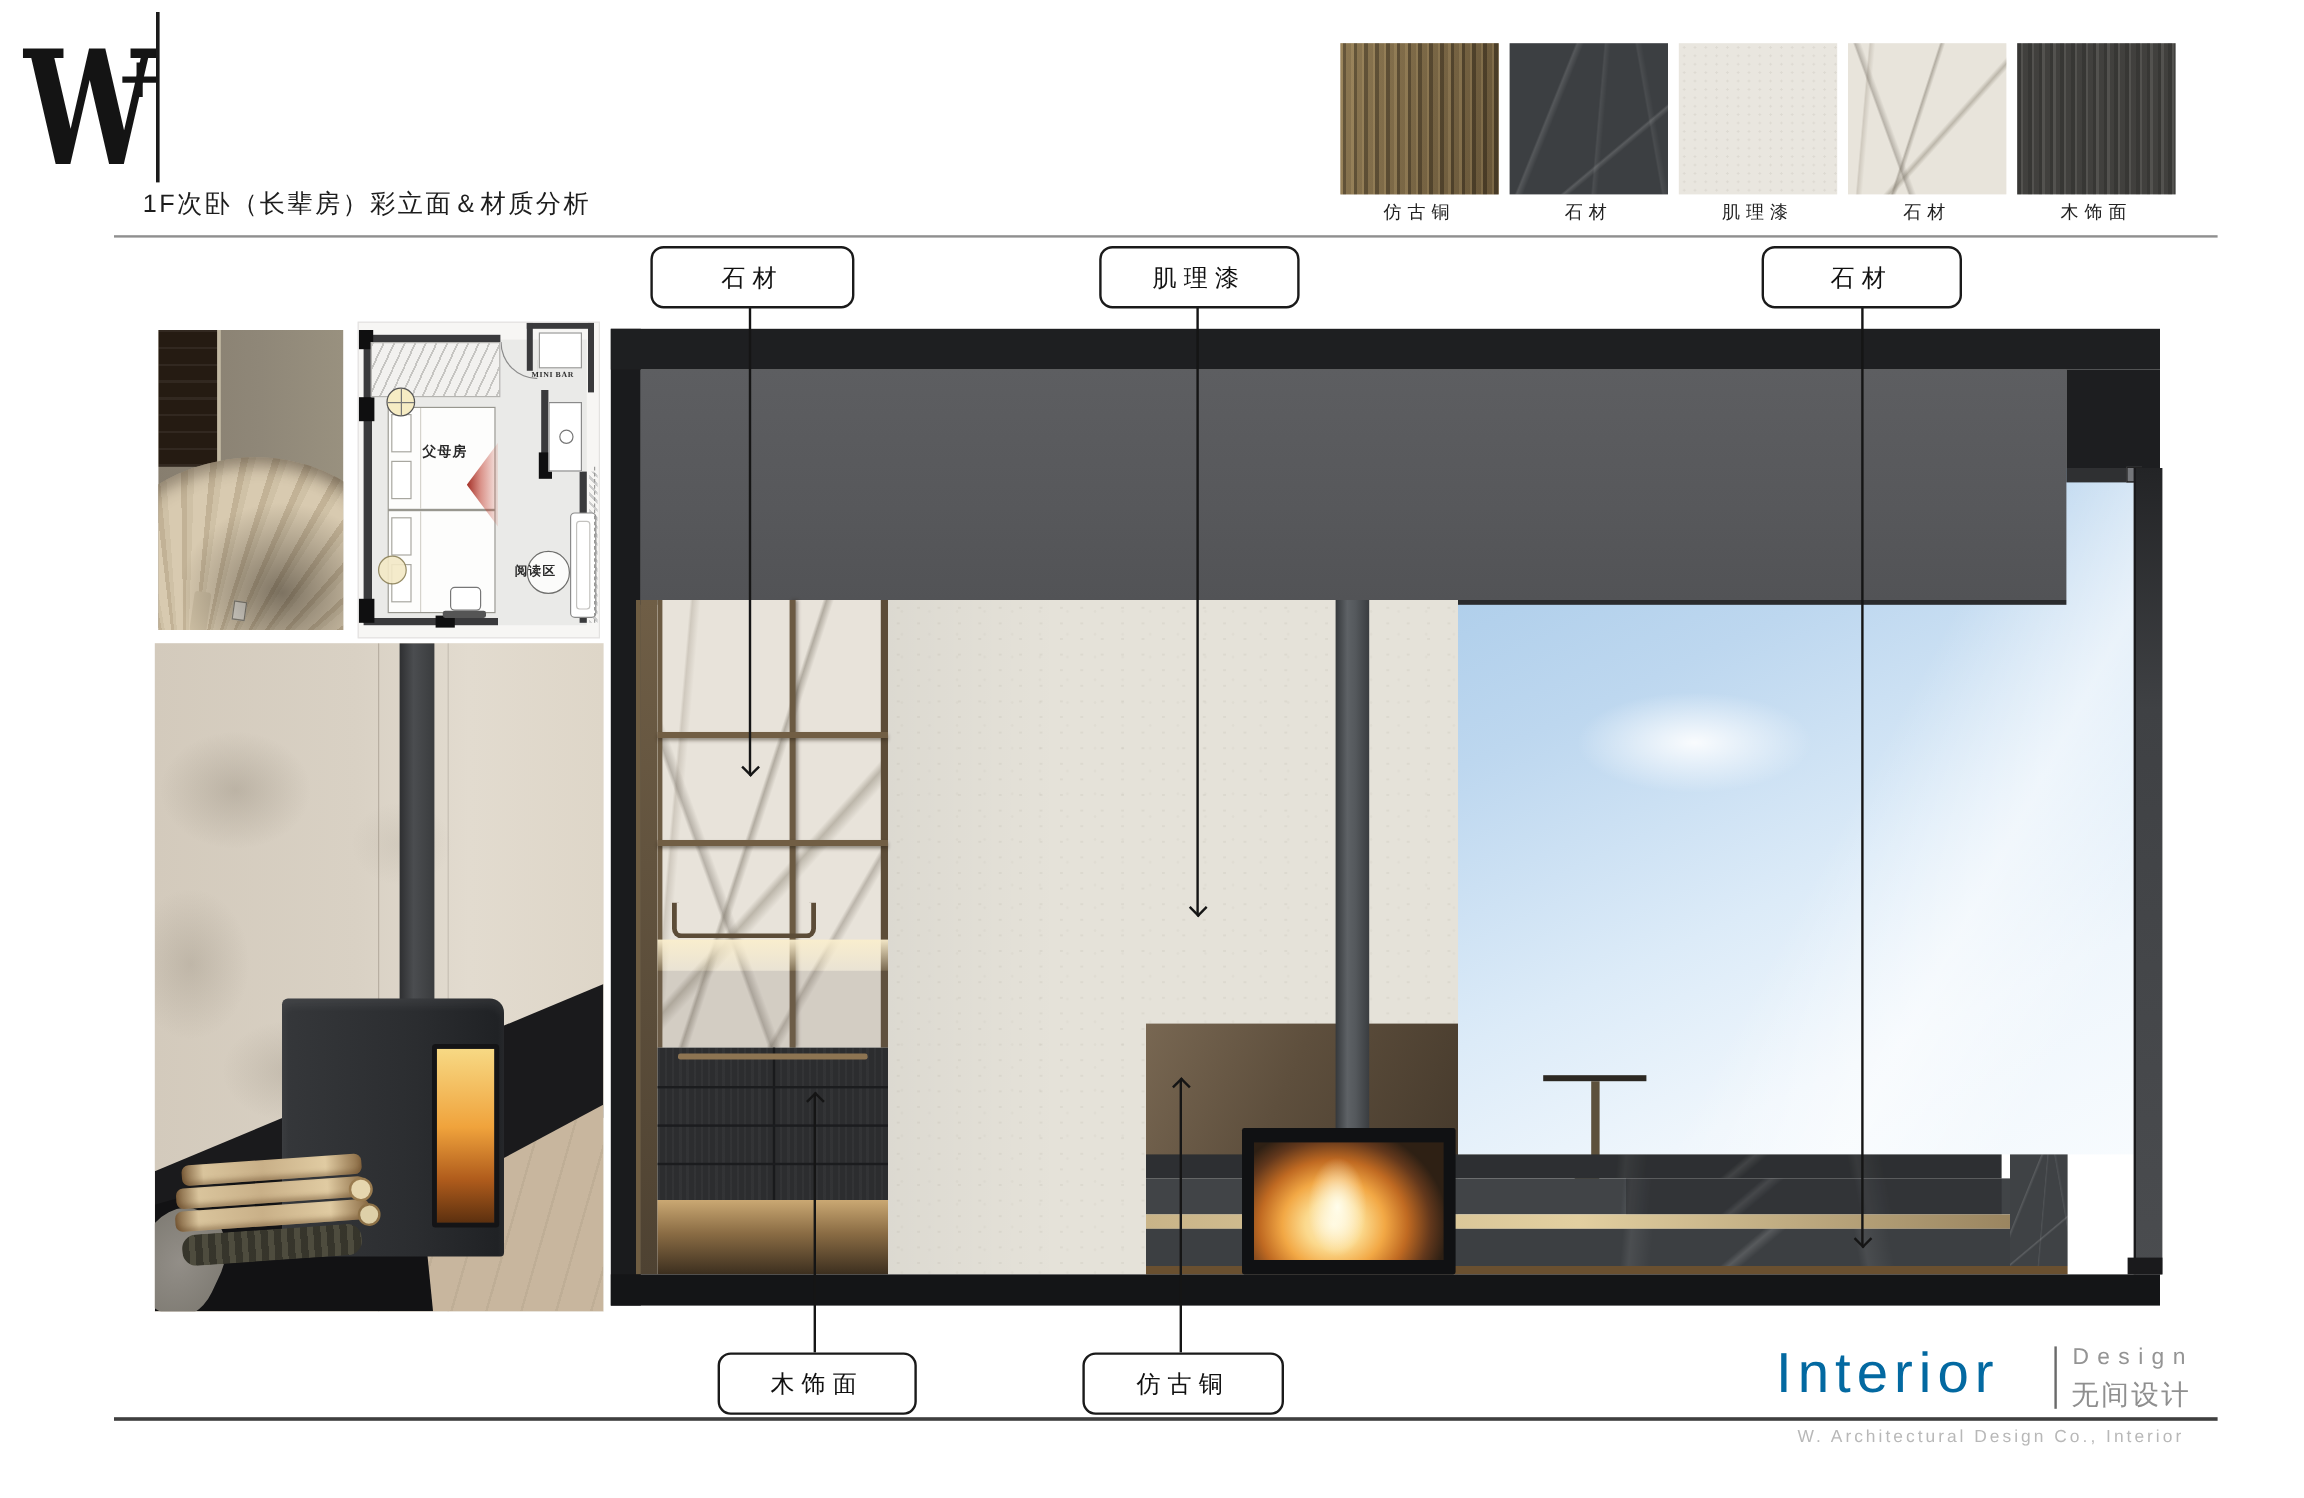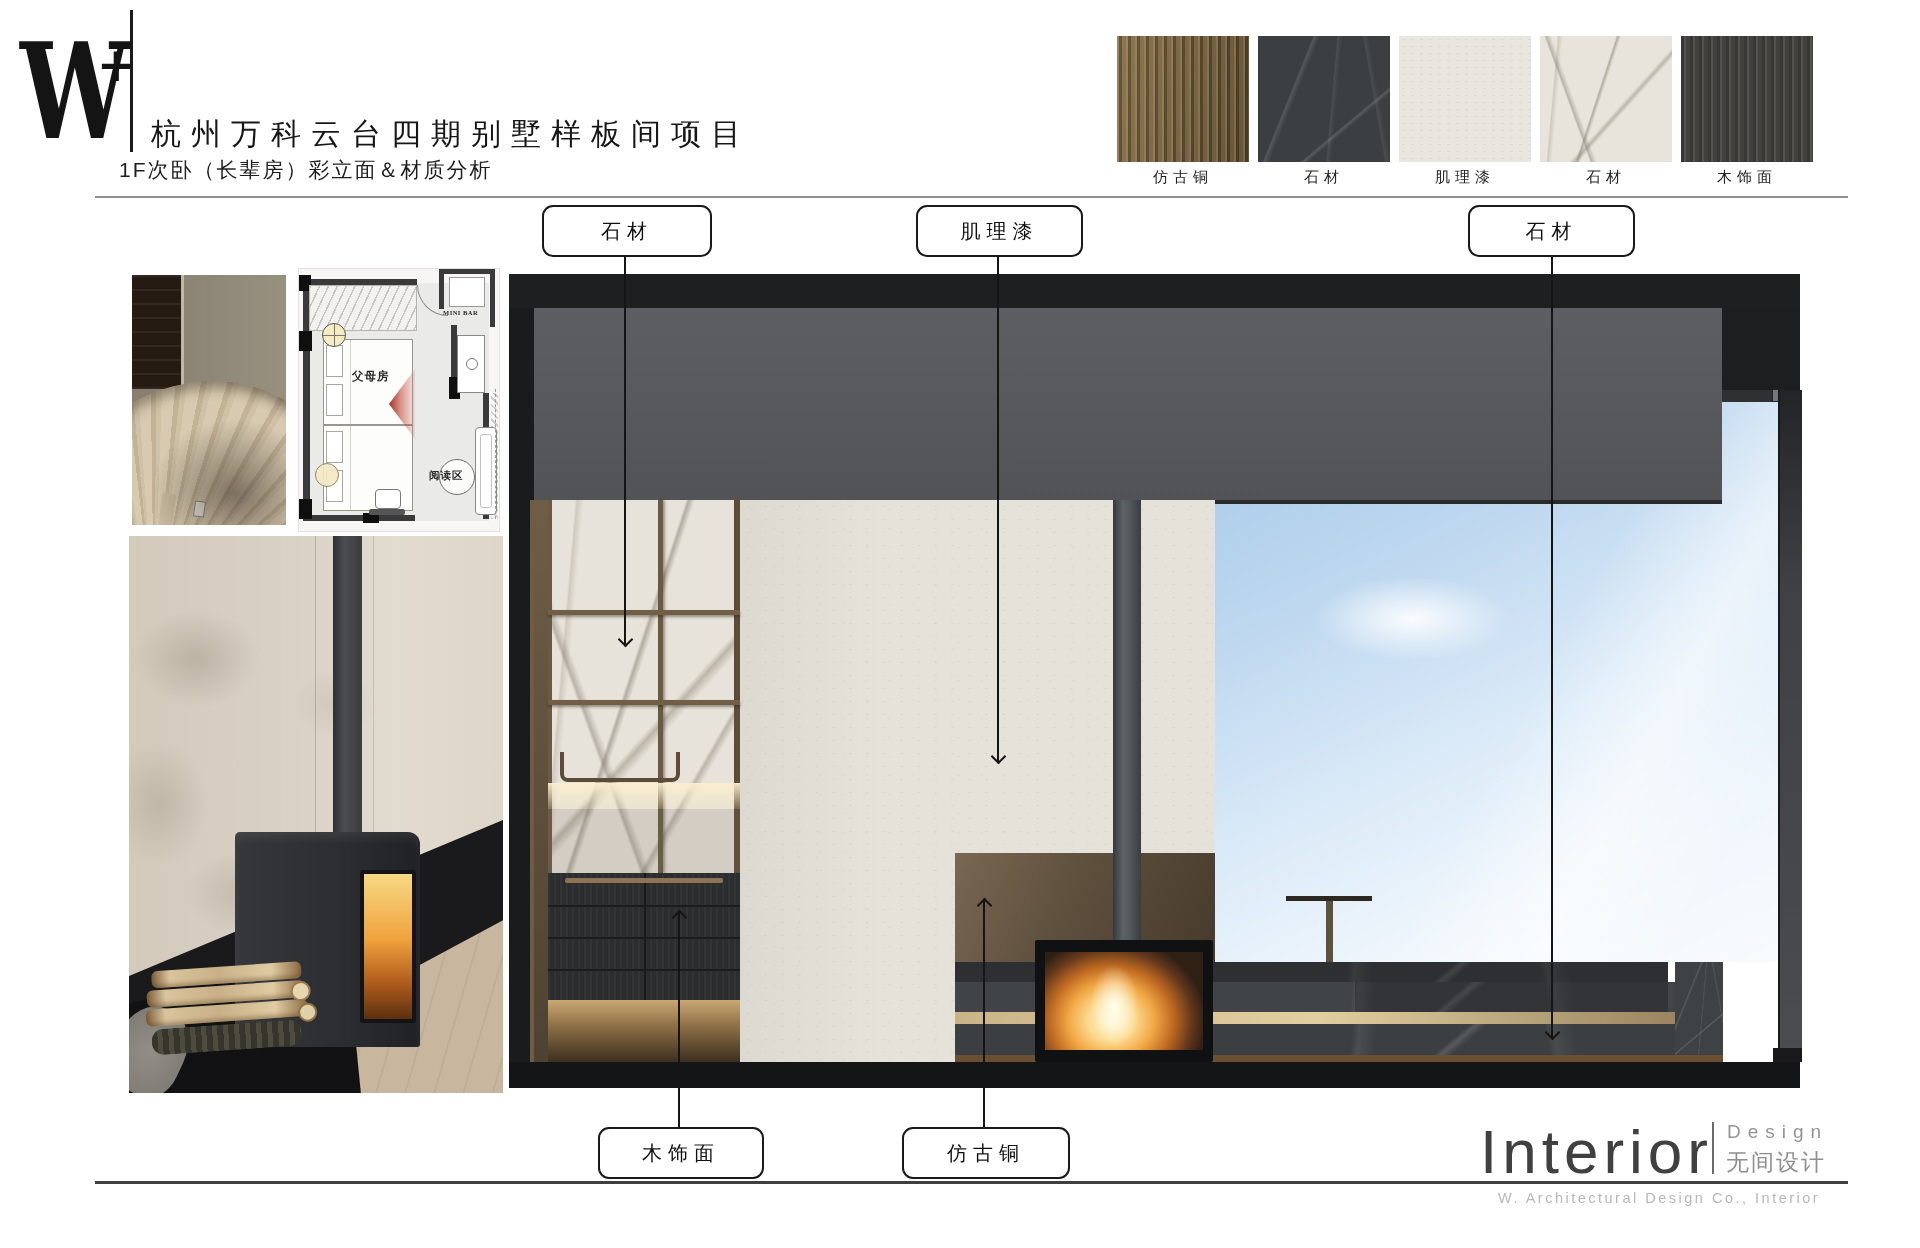--- a/index.html
+++ b/index.html
@@ -67,40 +67,39 @@
      radial-gradient(rgba(115,108,92,.05) 1px, transparent 1.4px),
      linear-gradient(90deg, rgba(0,0,0,.04), rgba(0,0,0,0) 30%);
      background-size:17px 13px,23px 19px,100% 100%;}
   .sky{background:
      radial-gradient(140px 60px at 35% 40%, rgba(255,255,255,.9), transparent 70%),
      linear-gradient(118deg, rgba(255,255,255,0) 55%, rgba(255,255,255,.55) 72%, rgba(255,255,255,0) 88%),
      linear-gradient(155deg, #a6c9e8 0%, #bdd7ef 30%, #dcebf8 58%, #eff6fc 78%, #f7fbfe 100%);}
 
   
   .rule-bottom{position:absolute;left:95px;top:1181px;width:1753px;height:3px;background:#3f3f3f;}
-  .brand-en{position:absolute;left:1480px;top:1116px;font-size:62px;letter-spacing:5px;color:#404040;}
+  .brand-en{position:absolute;left:1480px;top:1116px;font-size:47px;letter-spacing:5px;color:#0369a1;}
   .brand-bar{position:absolute;left:1712px;top:1122px;width:2px;height:52px;background:#6a6a6a;}
   .design-en{position:absolute;left:1727px;top:1121px;font-size:19px;letter-spacing:7px;color:#949494;}
   .design-cn{position:absolute;left:1726px;top:1147px;font-size:23px;letter-spacing:2px;color:#8f8f8f;}
   .company{position:absolute;left:1498px;top:1190px;font-size:14.5px;letter-spacing:2.5px;color:#b8b8b8;}
 
   
   .wall{background:#3a3a3c;}
   .col{background:#0f0f10;}
   .pl-txt{position:absolute;color:#2a2a2a;font-family:"Liberation Serif",serif;white-space:nowrap;}
 </style>
 </head>
 <body>
 
 <div class="canvas">
 
   <div class="logo-w">W</div>
   <div class="logo-plus">+</div>
   <div class="hdr-divider"></div>
-  <div class="title">杭州万科云台四期别墅样板间项目</div>
   <div class="subtitle">1F次卧（长辈房）彩立面＆材质分析</div>
   <div class="rule-top"></div>
 
   <div class="swatch sw-bronze" style="left:1117px;"></div>
   <div class="swatch sw-darkstone" style="left:1258px;"></div>
   <div class="swatch sw-speckle" style="left:1399px;"></div>
   <div class="swatch sw-marble" style="left:1540px;"></div>
   <div class="swatch sw-darkwood" style="left:1681px;"></div>
   <div class="swatch-label" style="left:1117px;">仿古铜</div>
   <div class="swatch-label" style="left:1258px;">石材</div>

